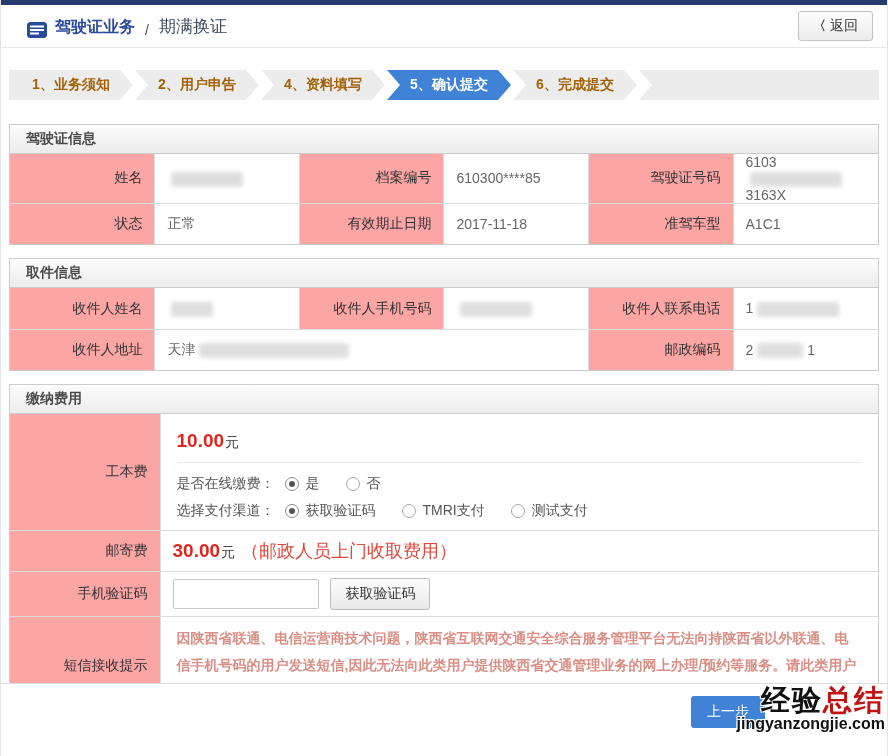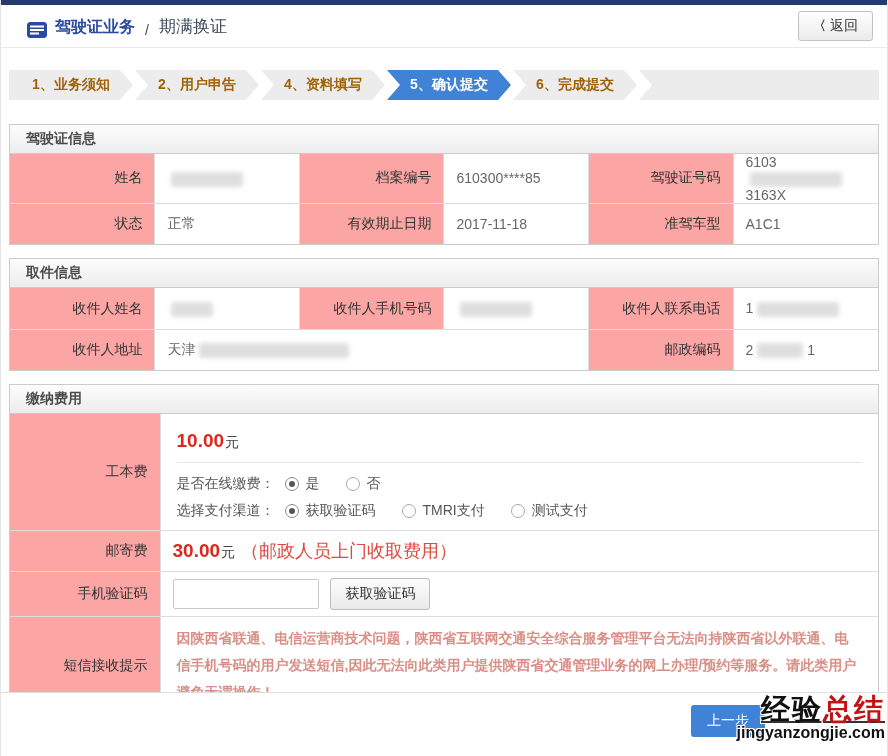--- a/index.html
+++ b/index.html
@@ -79,27 +79,27 @@
   td.postage-cell { height:39px; }
   td.code-cell { height:45px; }
   .code-input { width:146px; height:30px; border:1px solid #c9c9c9; border-radius:2px;
                 padding:0 8px; font-size:14px; vertical-align:middle; font-family:inherit; }
   .get-code-btn { height:32px; padding:0 14px; margin-left:8px; vertical-align:middle;
                   background:linear-gradient(#fdfdfd,#e9e9e9); border:1px solid #bcbcbc;
                   border-radius:3px; font-size:14px; color:#333; cursor:pointer; font-family:inherit; }
   td.notice { color:#d98f86; line-height:27px; padding:8px 16px; height:64px;font-weight:bold; }
 
   
-  .footer { position:absolute; left:0; right:0; bottom:7px; height:57px; background:#fff;
+  .footer { position:absolute; left:0; right:0; bottom:16px; height:57px; background:#fff;
             border-top:1px solid #dddddd; display:flex; align-items:center;
             justify-content:flex-end; padding-right:122px;padding-left:41px; }
   .prev-btn { background:#3f82d6; color:#fff; border:none; border-radius:3px;
               padding:7px 16px; font-size:14px; cursor:pointer; font-family:inherit; }
   .watermark { position:absolute; right:2px; top:1px; text-align:right; pointer-events:none; }
-  .wm-line1 { font-size:29px; font-weight:bold; letter-spacing:2px; line-height:30px;text-decoration:underline; }
+  .wm-line1 { font-size:29px; font-weight:bold; letter-spacing:2px; line-height:30px; }
   .wm-black { color:#111;
       text-shadow:-1px -1px 0 #fff,1px -1px 0 #fff,-1px 1px 0 #fff,1px 1px 0 #fff; }
   .wm-red { color:#c01414;
       text-shadow:-1px -1px 0 #fff,1px -1px 0 #fff,-1px 1px 0 #fff,1px 1px 0 #fff; }
   .wm-line2 { font-size:16px; font-weight:bold; color:#111; line-height:18px;
       text-shadow:-1px -1px 0 #fff,1px -1px 0 #fff,-1px 1px 0 #fff,1px 1px 0 #fff; }
 </style>
 </head>
 <body>
 

